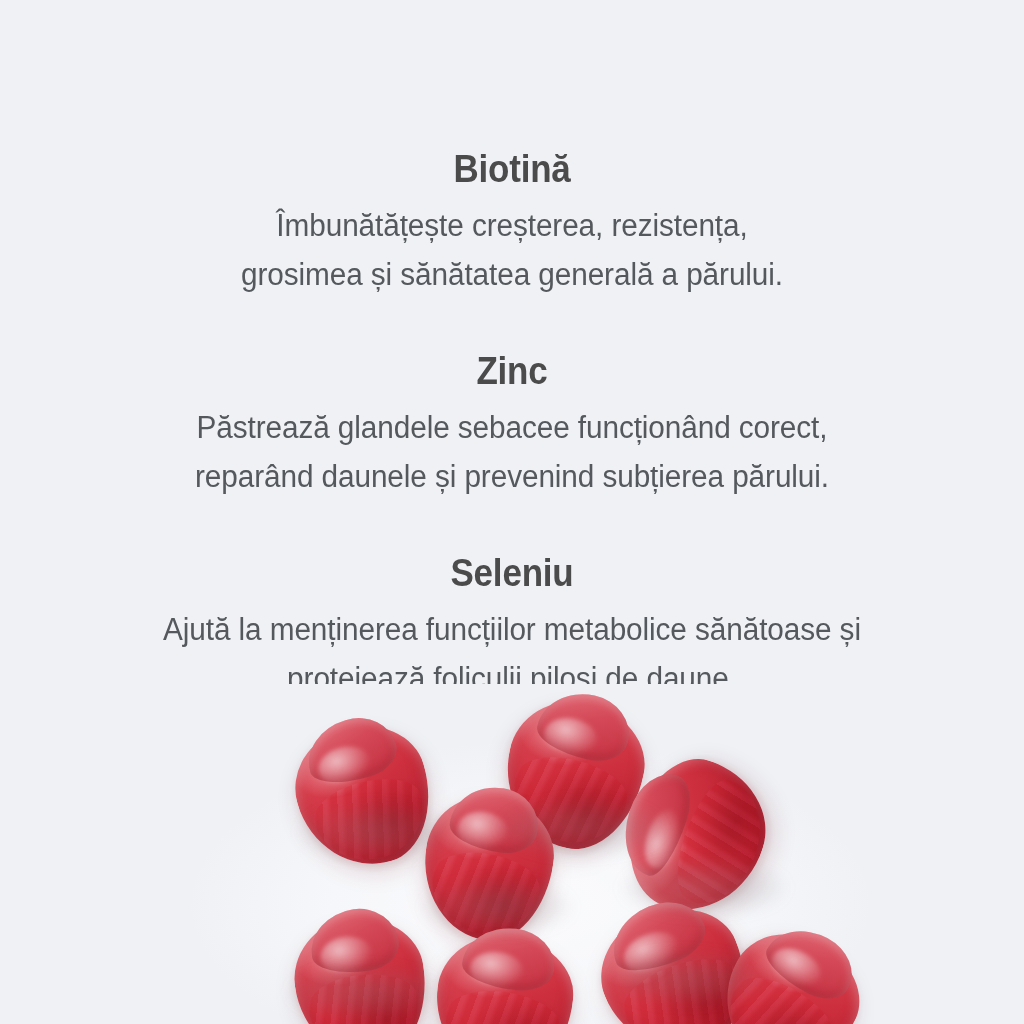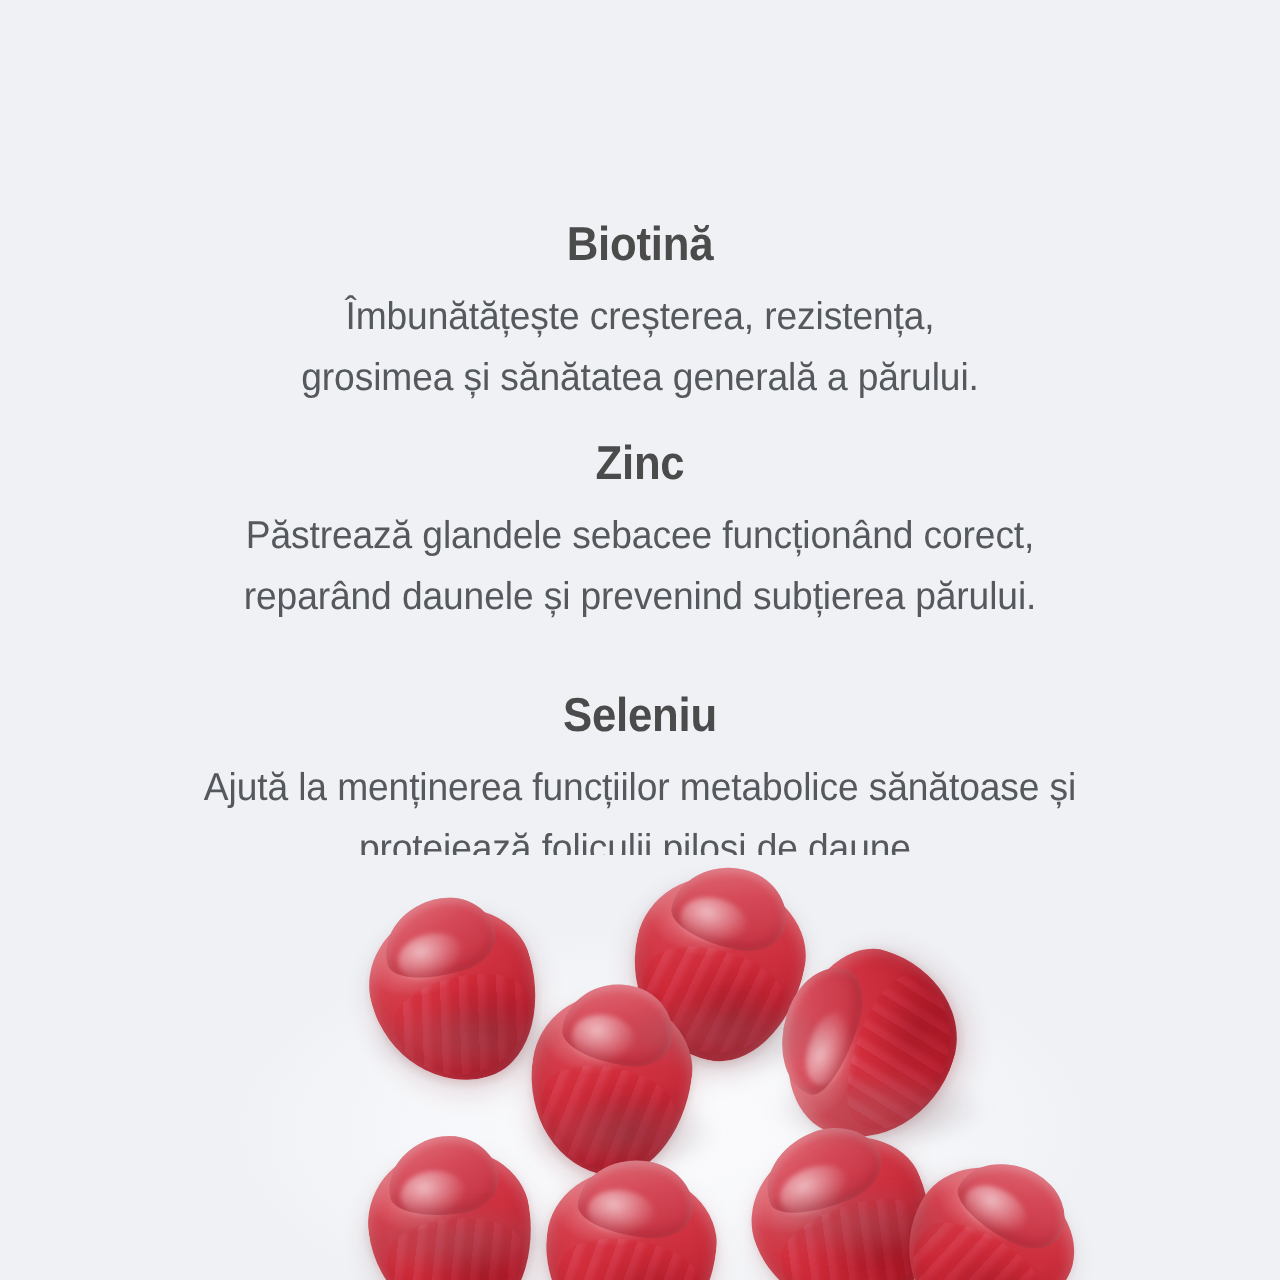--- a/index.html
+++ b/index.html
@@ -36,21 +36,21 @@
     z-index: 4;
   }
 
   .benefit-block {
     position: absolute;
     left: 0;
     width: 1024px;
     text-align: center;
   }
 
-  .benefit-block.b1 { top: 146px; margin-top: 27px; }
+  .benefit-block.b1 { top: 146px; }
   .benefit-block.b2 { top: 348px; }
   .benefit-block.b3 { top: 550px; }
 
   .benefit-title {
     margin: 0;
     font-size: 38px;
     font-weight: 700;
     line-height: 46px;
     letter-spacing: -0.2px;
     color: #4b4b4b;

